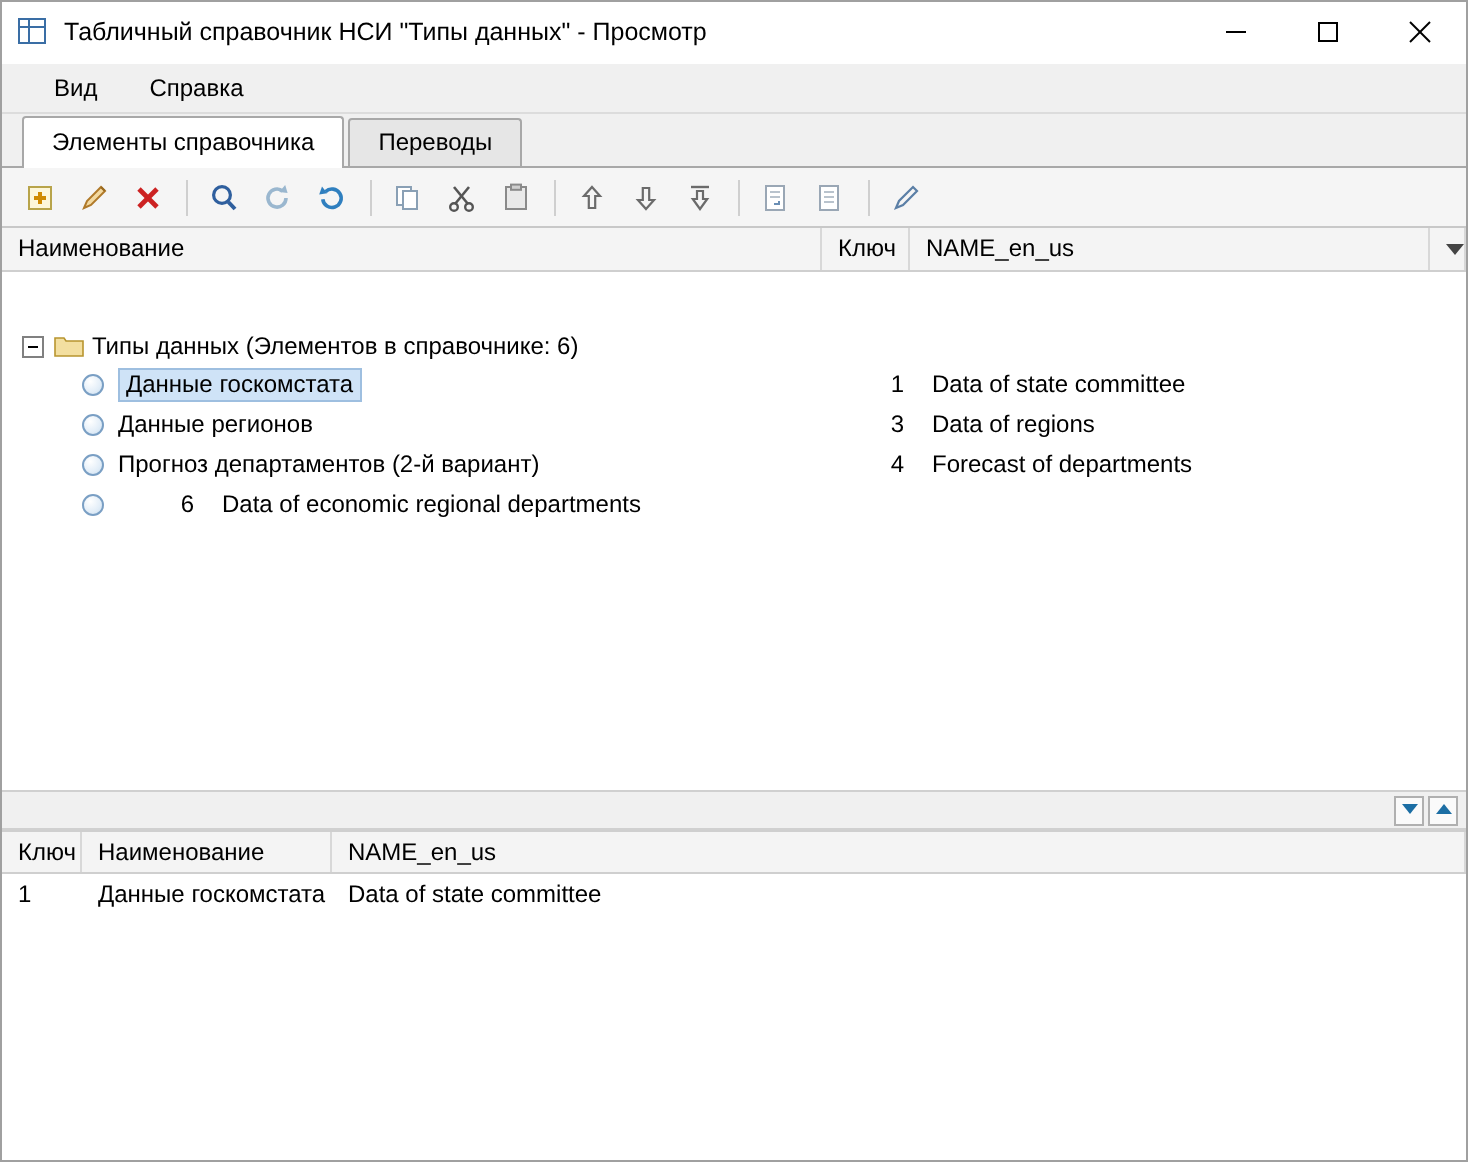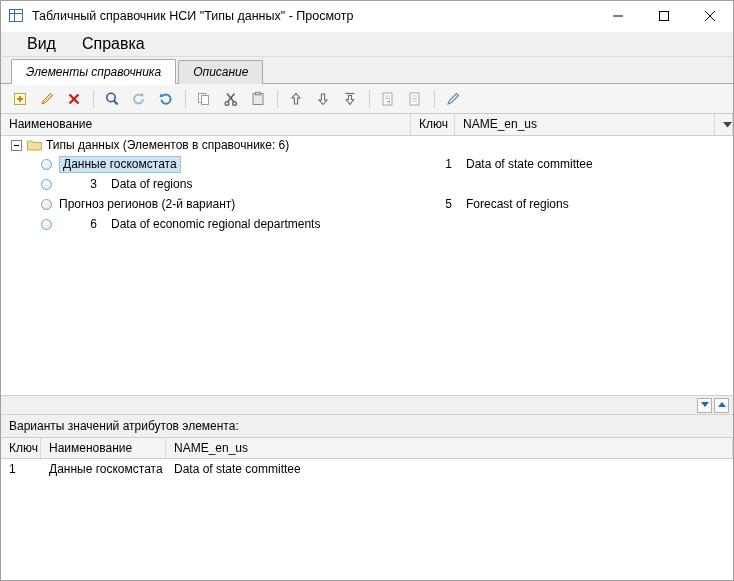--- a/index.html
+++ b/index.html
@@ -83,34 +83,33 @@
     height: 24px;
     background: #f0f0f0;
     border-bottom: 1px solid #dcdcdc;
     display: flex;
     align-items: center;
     padding-left: 16px;
     flex: 0 0 auto;
   }
   .menu-item {
     padding: 3px 10px;
-    font-size: 16px;
+    font-size: 12px;
     color: #000;
     margin-right: 6px;
   }
   
   .tabstrip {
     height: 27px;
     background: #f0f0f0;
     display: flex;
-    align-items: flex-end;
+    align-items: center;
     padding-left: 10px;
     flex: 0 0 auto;
     position: relative;
-    font-style: italic;
   }
   .tabstrip:after {
     content: "";
     position: absolute;
     left: 0; right: 0; bottom: 0;
     height: 1px;
     background: #a8a8a8;
   }
   .tab {
     height: 23px;
@@ -215,20 +214,21 @@
     flex: 1 1 auto;
     position: relative;
     overflow: hidden;
   }
   .tree-root {
     display: flex;
     align-items: center;
     height: 18px;
     padding-left: 10px;
     font-size: 12px;
+    margin-top: 28px;
   }
   .expander {
     width: 11px;
     height: 11px;
     border: 1px solid #808080;
     background: #ffffff;
     box-sizing: border-box;
     position: relative;
     margin-right: 5px;
     flex: 0 0 auto;
@@ -393,21 +393,21 @@
     </div>
   </div>
 
   <div class="menubar">
     <div class="menu-item">Вид</div>
     <div class="menu-item">Справка</div>
   </div>
 
   <div class="tabstrip">
     <div class="tab active">Элементы справочника</div>
-    <div class="tab">Описание</div>
+    <div class="tab">Переводы</div>
   </div>
 
   <div class="toolbar">
     <div class="tb-btn">
       <svg width="18" height="18" viewBox="0 0 18 18">
         <rect x="3.5" y="3.5" width="11" height="11" fill="#fdf6d8" stroke="#b8a44a"></rect>
         <line x1="9" y1="6" x2="9" y2="12" stroke="#d08a00" stroke-width="2"></line>
         <line x1="6" y1="9" x2="12" y2="9" stroke="#d08a00" stroke-width="2"></line>
       </svg>
     </div>
@@ -531,31 +531,32 @@
         <div class="tree-row">
           <div class="bullet"></div>
           <div class="nm"><span class="sel">Данные госкомстата</span></div>
           <div class="ky">1</div>
           <div class="en">Data of state committee</div>
         </div>
 
 
         <div class="tree-row">
           <div class="bullet"></div>
+          <div class="nm">Данные регионов</div>
           <div class="ky">3</div>
           <div class="en">Data of regions</div>
         </div>
 
-
         <div class="tree-row">
           <div class="bullet"></div>
-          <div class="nm">Прогноз регионов (2-й вариант)</div>
-          <div class="ky">5</div>
-          <div class="en">Forecast of regions</div>
+          <div class="nm">Прогноз департаментов (2-й вариант)</div>
+          <div class="ky">4</div>
+          <div class="en">Forecast of departments</div>
         </div>
+
 
         <div class="tree-row">
           <div class="bullet"></div>
           <div class="ky">6</div>
           <div class="en">Data of economic regional departments</div>
         </div>
       </div>
     </div>
 
     <div class="splitter">
@@ -565,21 +566,20 @@
           </svg>
       </div>
       <div class="spl-btn">
         <svg width="8" height="6" viewBox="0 0 8 6">
             <polygon points="4,0 8,5 0,5" fill="#1c6ea4"></polygon>
           </svg>
       </div>
     </div>
 
     <div class="bottom">
-      <div class="bottom-label">Варианты значений атрибутов элемента:</div>
       <div class="grid-header">
         <div class="gh gh-key">Ключ</div>
         <div class="gh gh-name">Наименование</div>
         <div class="gh gh-en">NAME_en_us</div>
       </div>
       <div class="grid-row">
         <div class="gc gc-key">1</div>
         <div class="gc gc-name">Данные госкомстата</div>
         <div class="gc gc-en">Data of state committee</div>
       </div>

